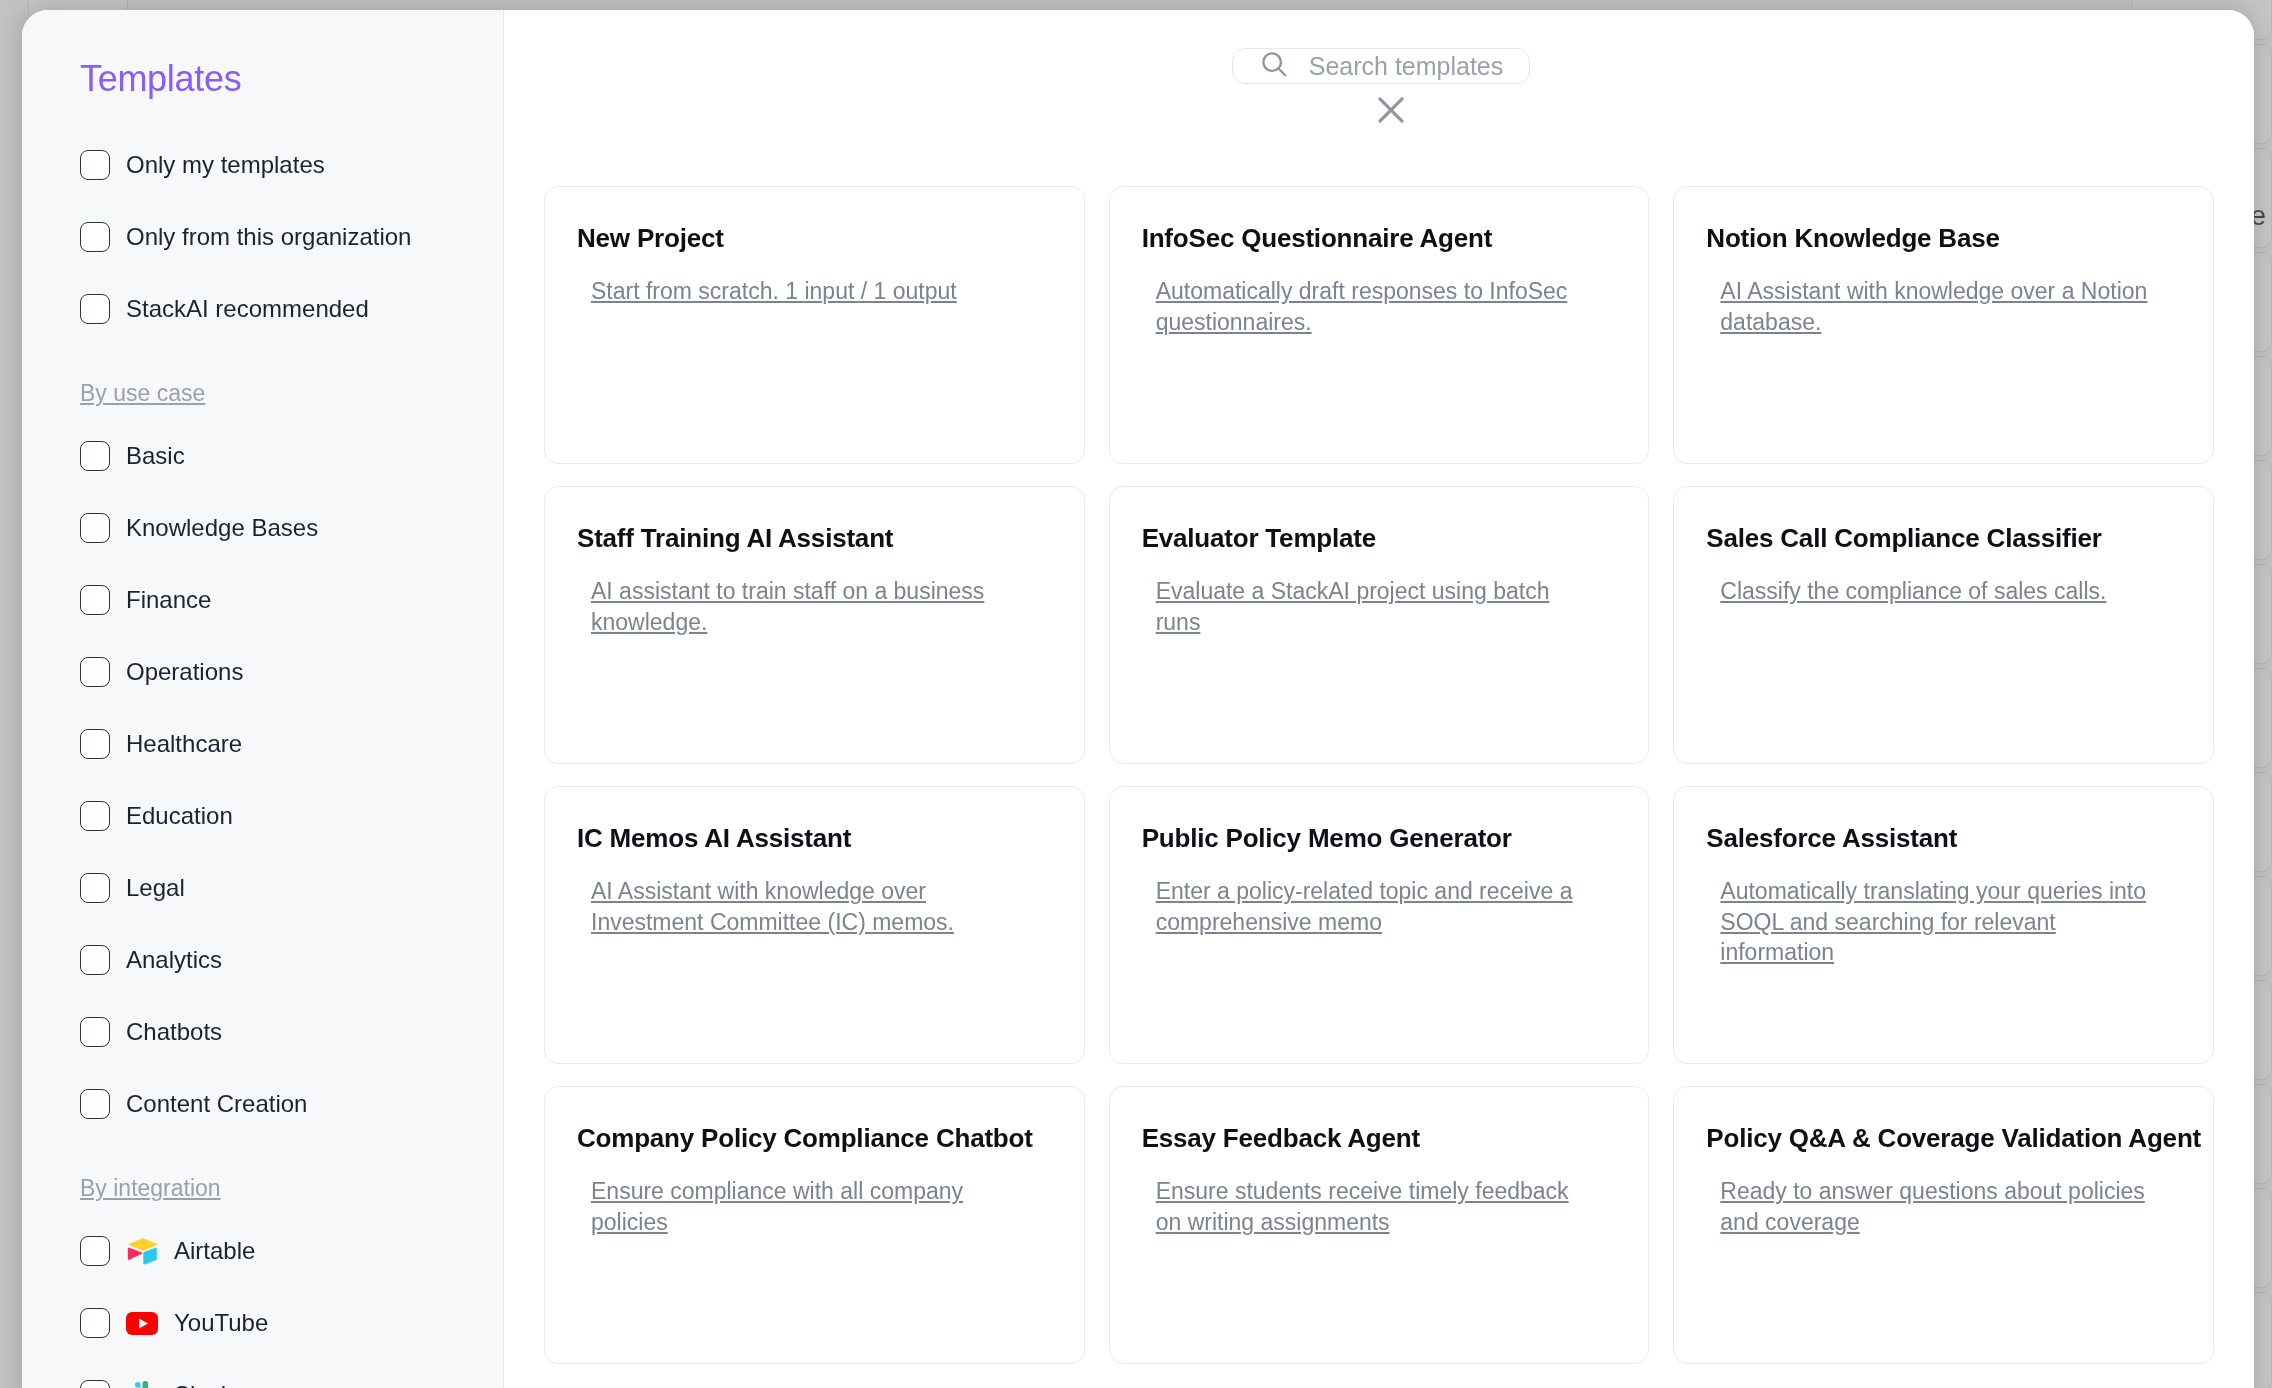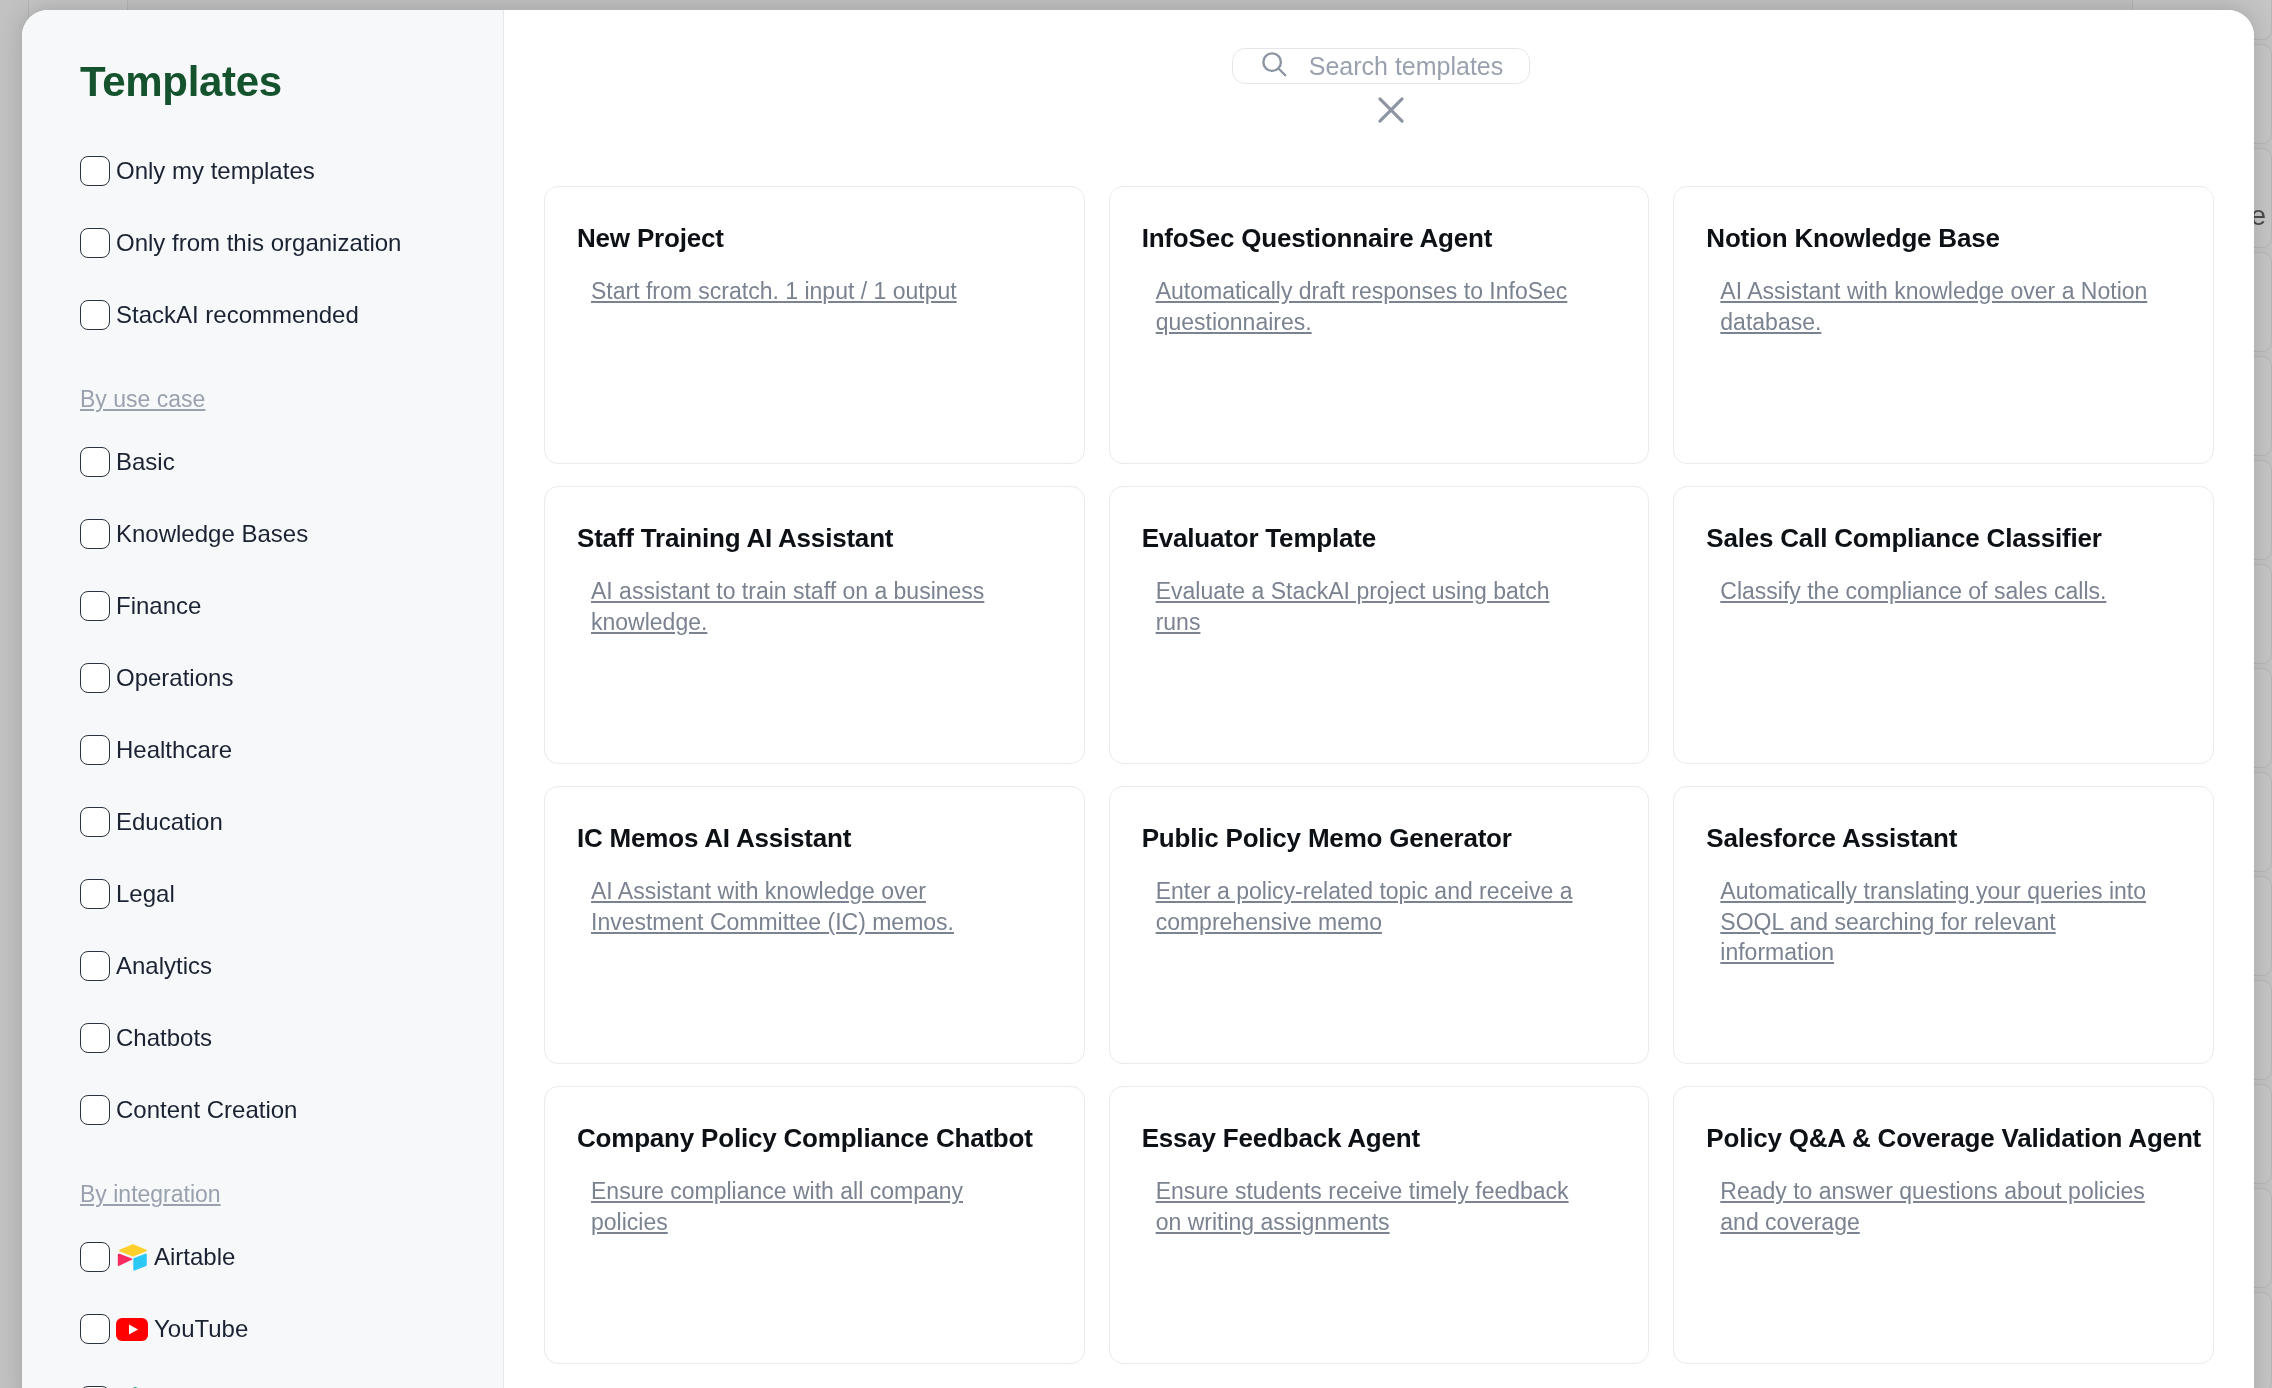--- a/index.html
+++ b/index.html
@@ -38,26 +38,26 @@
   #sidebar{
     width:482px;flex:0 0 482px;
     background:#f7f8fa;
     border-right:1px solid #e6e8ec;
     box-sizing:border-box;
     padding:48px 0 0 0;
     position:relative;
     overflow:hidden;
   }
   #sidebar-title{
-    font-size:42px;font-weight:bold;color:#14532d;
+    font-size:36px;font-weight:normal;color:#8b5cf6;
     letter-spacing:-.3px;
     margin:0 0 46px 58px;
   }
   .filter-row{
-    display:flex;align-items:center;gap:6px;
+    display:flex;align-items:center;gap:16px;
     height:38px;margin:0 0 34px 58px;
     cursor:pointer;
   }
   .cbx{
     width:30px;height:30px;flex:0 0 30px;
     border:1.6px solid #2b3240;border-radius:8px;
     background:#ffffff;box-sizing:border-box;
   }
   .filter-label{font-size:24px;color:#1b2333;white-space:nowrap;}
   .group-head{

